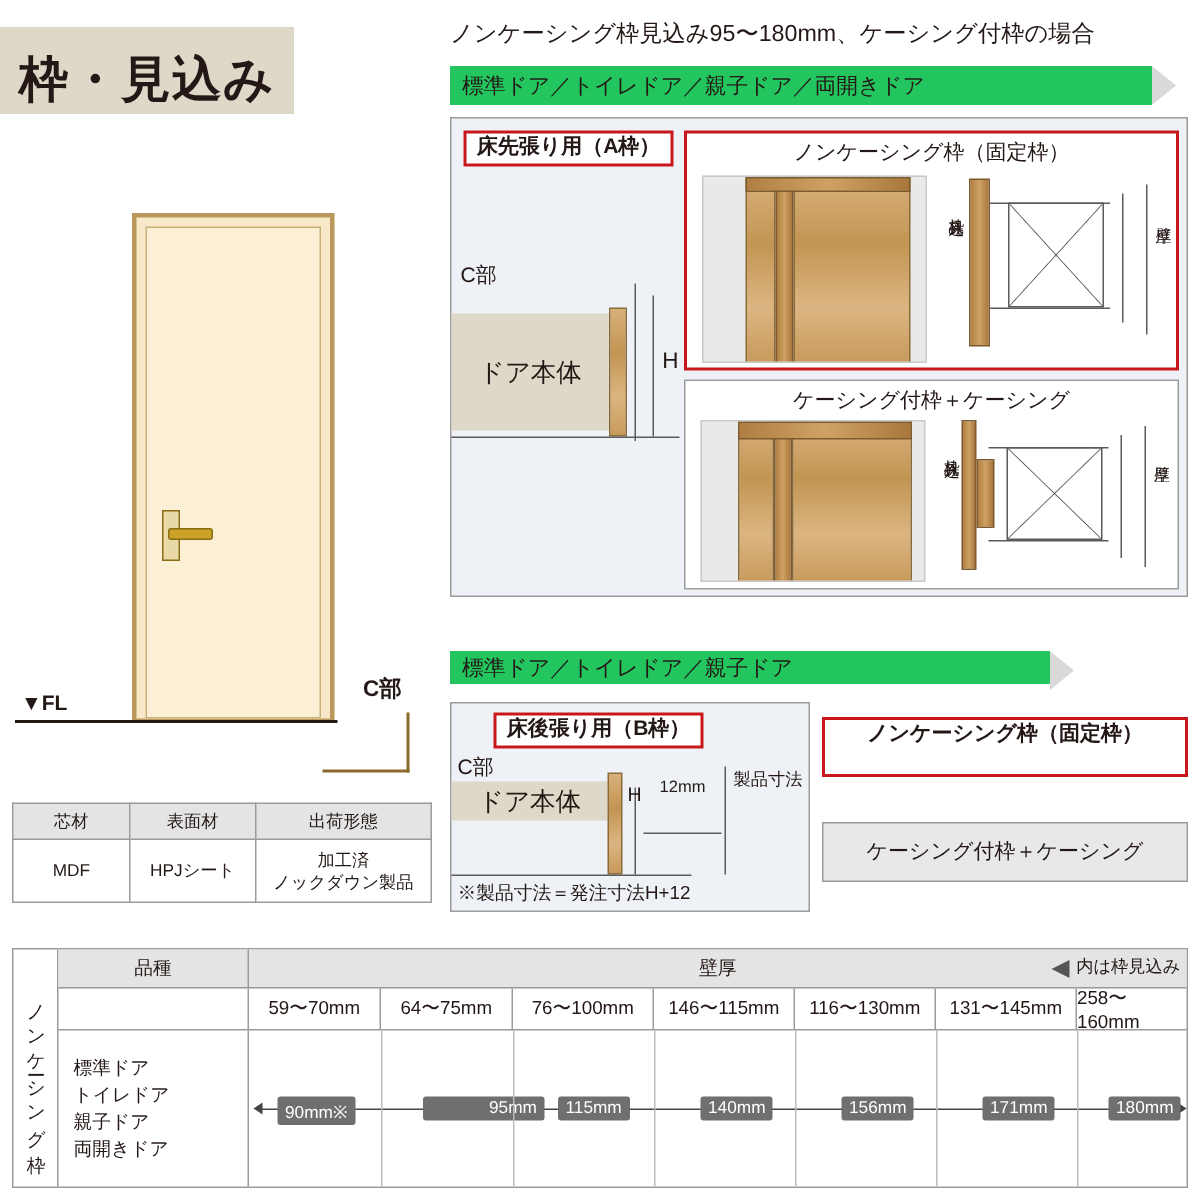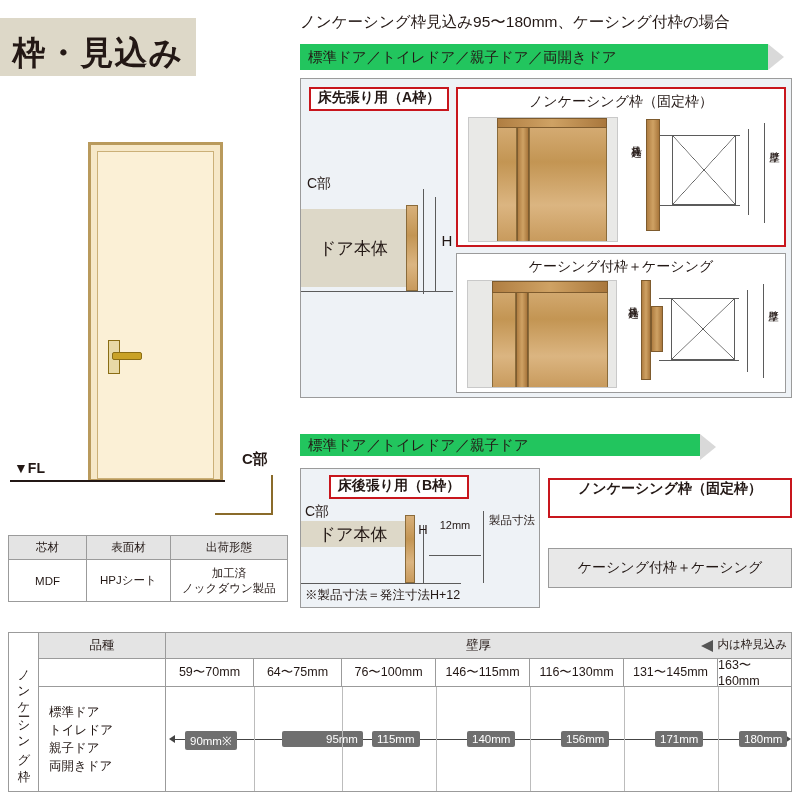--- a/index.html
+++ b/index.html
@@ -404,21 +404,21 @@
     </div>
 
     <div class="bt-sub">
       <div class="cell" style="left:0px; width:127px;"></div>
       <div class="cell" style="left:127px; width:88px;">59〜70mm</div>
       <div class="cell" style="left:215px; width:88px;">64〜75mm</div>
       <div class="cell" style="left:303px; width:94px;">76〜100mm</div>
       <div class="cell" style="left:397px; width:94px;">146〜115mm</div>
       <div class="cell" style="left:491px; width:94px;">116〜130mm</div>
       <div class="cell" style="left:585px; width:94px;">131〜145mm</div>
-      <div class="cell" style="left:679px; width:75px; border-right:none;">163〜160mm</div>
+      <div class="cell" style="left:679px; width:75px; border-right:none;">258〜160mm</div>
     </div>
 
     <div class="bt-body">
       <div class="namecol">
         <div>標準ドア</div>
         <div>トイレドア</div>
         <div>親子ドア</div>
         <div>両開きドア</div>
       </div>
 

